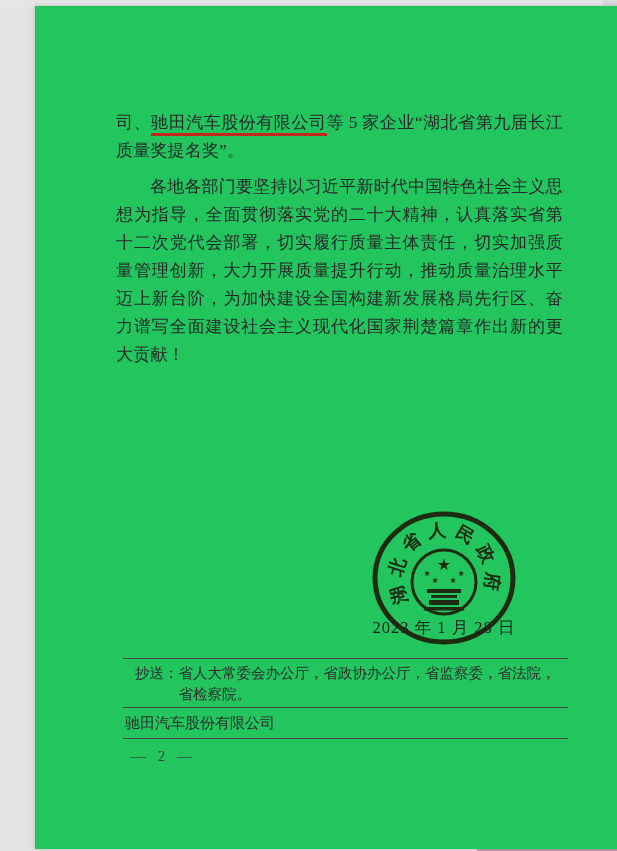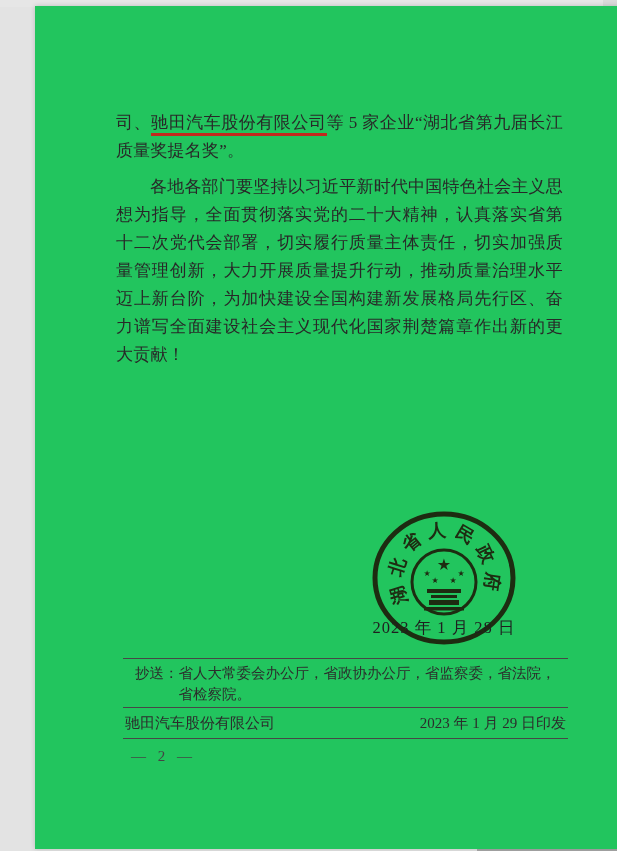--- a/index.html
+++ b/index.html
@@ -103,20 +103,19 @@
       <div class="cc-block">
         <span class="cc-label">抄送：</span>
         <span class="cc-lines">
           <div>省人大常委会办公厅，省政协办公厅，省监察委，省法院，</div>
           <div>省检察院。</div>
         </span>
       </div>
       <div class="rule"></div>
       <div class="issuer-row">
         <span>驰田汽车股份有限公司</span>
-        <span>2023 年 1 月 29 日印发</span>
       </div>
       <div class="rule"></div>
       <div class="page-num">—  2  —</div>
     </div>
 
   </div>
 </div>
 
 </body></html>

